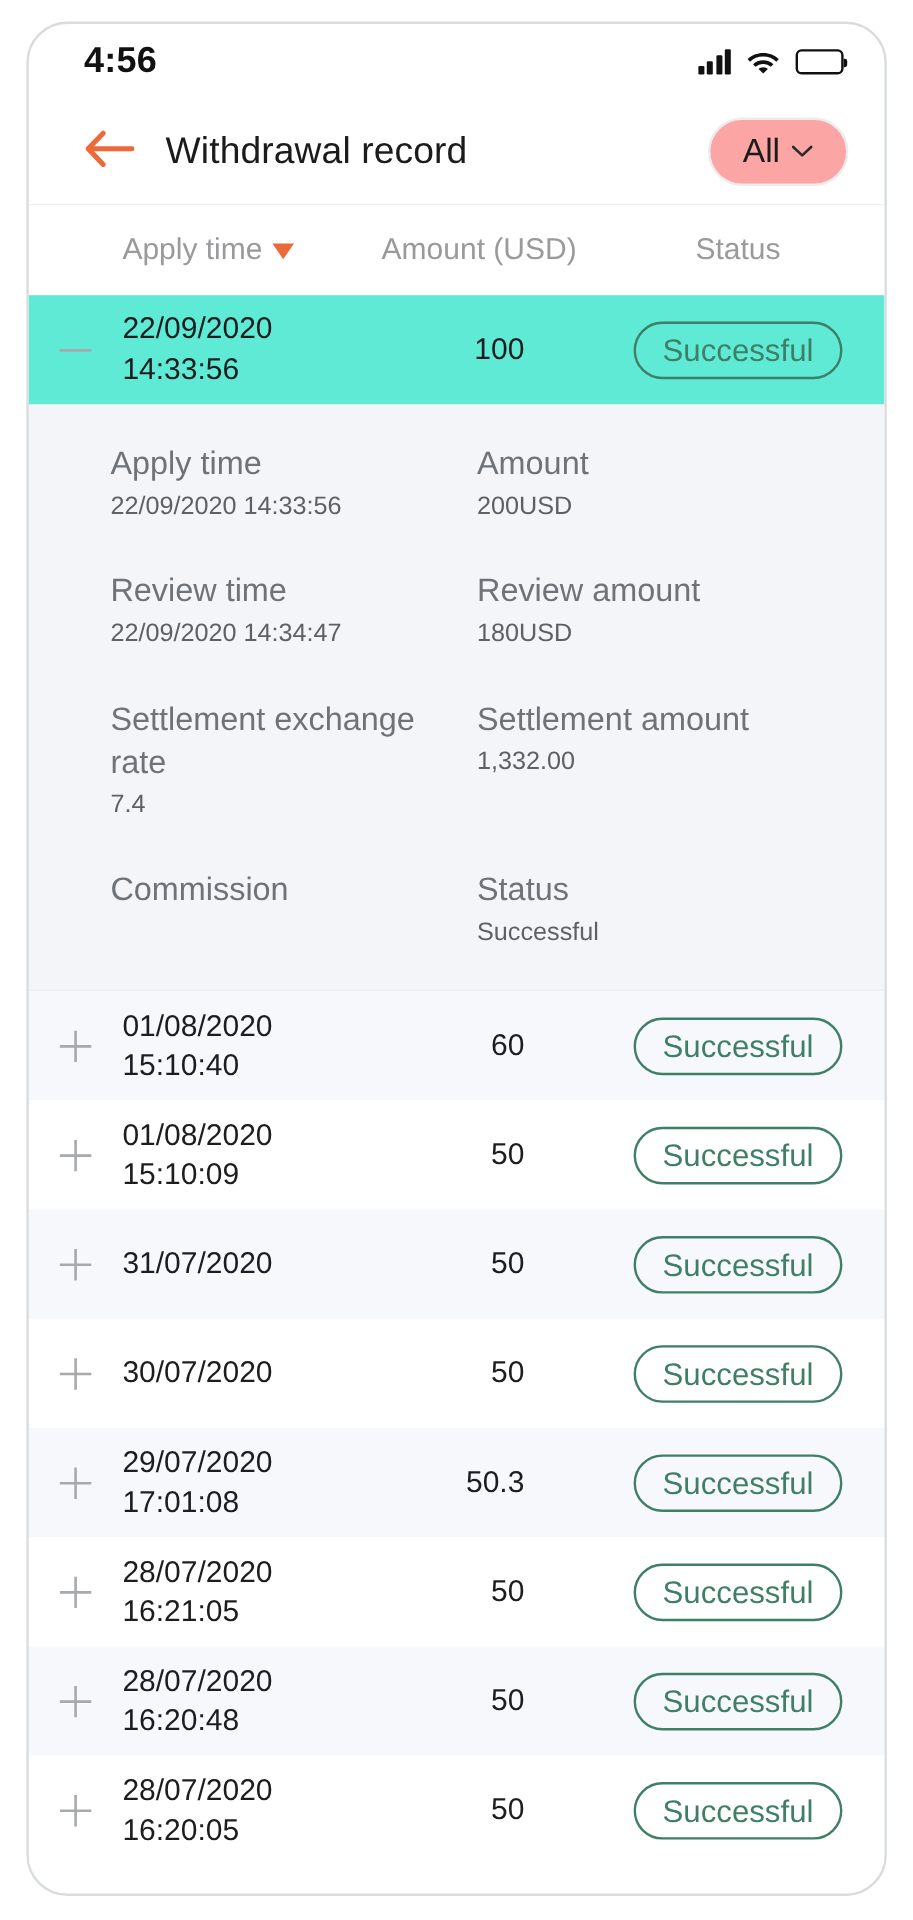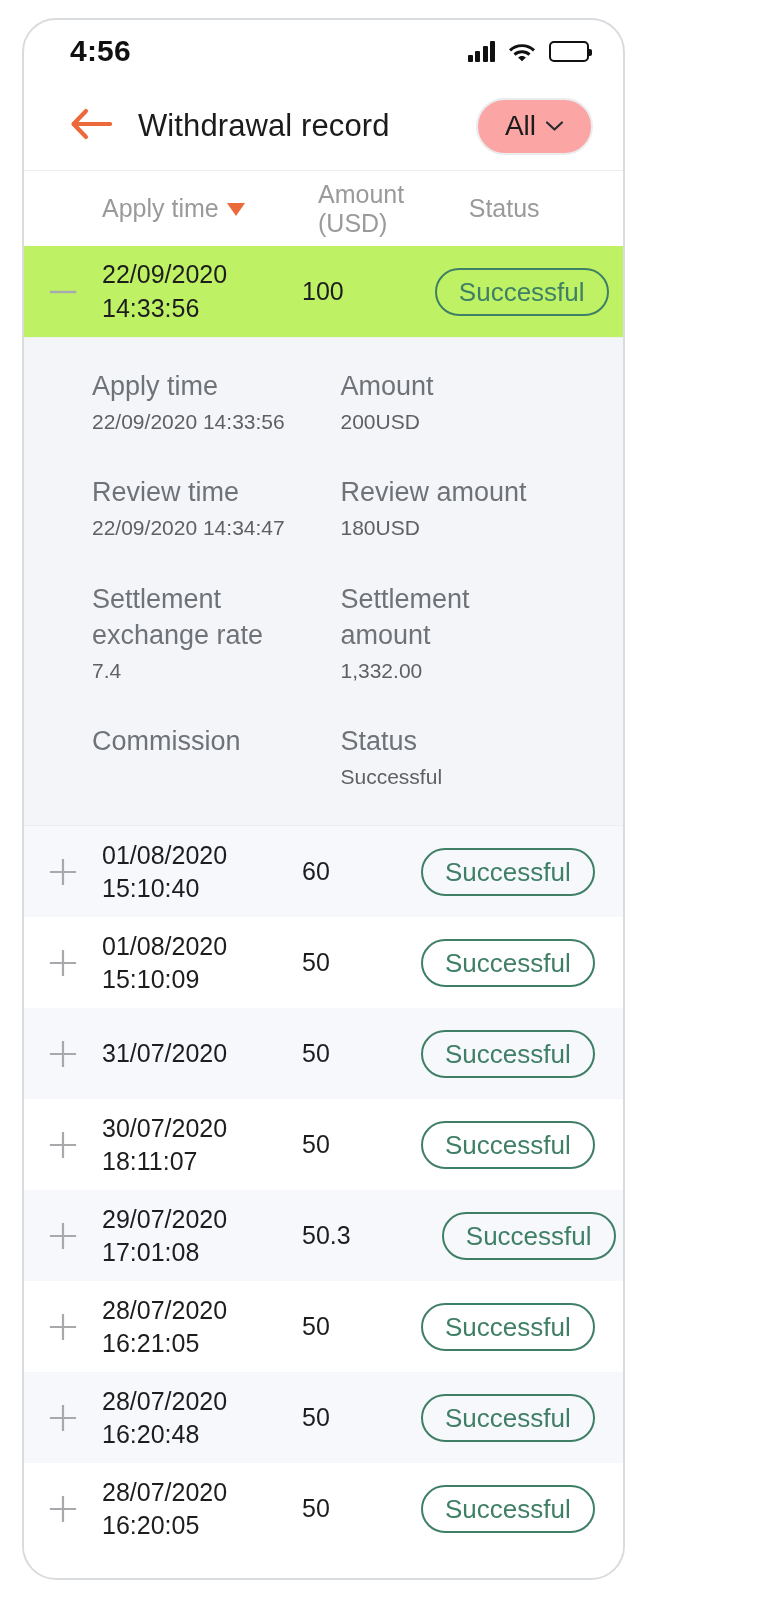--- a/index.html
+++ b/index.html
@@ -10,21 +10,21 @@
     background: #ffffff;
     font-family: "Liberation Sans", sans-serif;
     -webkit-font-smoothing: antialiased;
   }
 
   
   #phone {
     position: absolute;
     left: 22px;
     top: 18px;
-    width: 603px;
+    width: 717px;
     height: 1562px;
     background: #ffffff;
     border: 2px solid #d9dcdf;
     border-radius: 34px;
     overflow: hidden;
   }
 
   
   .statusbar {
     height: 62px;
@@ -144,21 +144,21 @@
 
   
   .row {
     display: flex;
     align-items: center;
     height: 91px;
     padding: 0 22px 0 0;
     background: #ffffff;
   }
   .row.stripe { background: #f7f8fb; }
-  .row.expanded { background: #bef264; }
+  .row.expanded { background: #5eead4; }
 
   .cell-toggle {
     width: 78px;
     flex: 0 0 78px;
     display: flex;
     align-items: center;
     justify-content: center;
   }
   .ico-plus, .ico-minus { width: 30px; height: 30px; display: block; }
 
@@ -385,21 +385,20 @@
       <div class="row">
         <div class="cell-toggle">
           <span>
             <svg class="ico-plus" viewBox="0 0 30 30" aria-hidden="true">
               <path d="M15 3 V27 M3 15 H27" stroke="#a7a9ad" stroke-width="2.2" stroke-linecap="square"></path>
             </svg>
           </span>
         </div>
         <div class="cell-time">
           <span>30/07/2020</span>
-          <span>18:11:07</span>
         </div>
         <div class="cell-amount">50</div>
         <div class="cell-status">
           <span class="badge">Successful</span>
         </div>
       </div>
       <div class="row stripe">
         <div class="cell-toggle">
           <span>
             <svg class="ico-plus" viewBox="0 0 30 30" aria-hidden="true">

